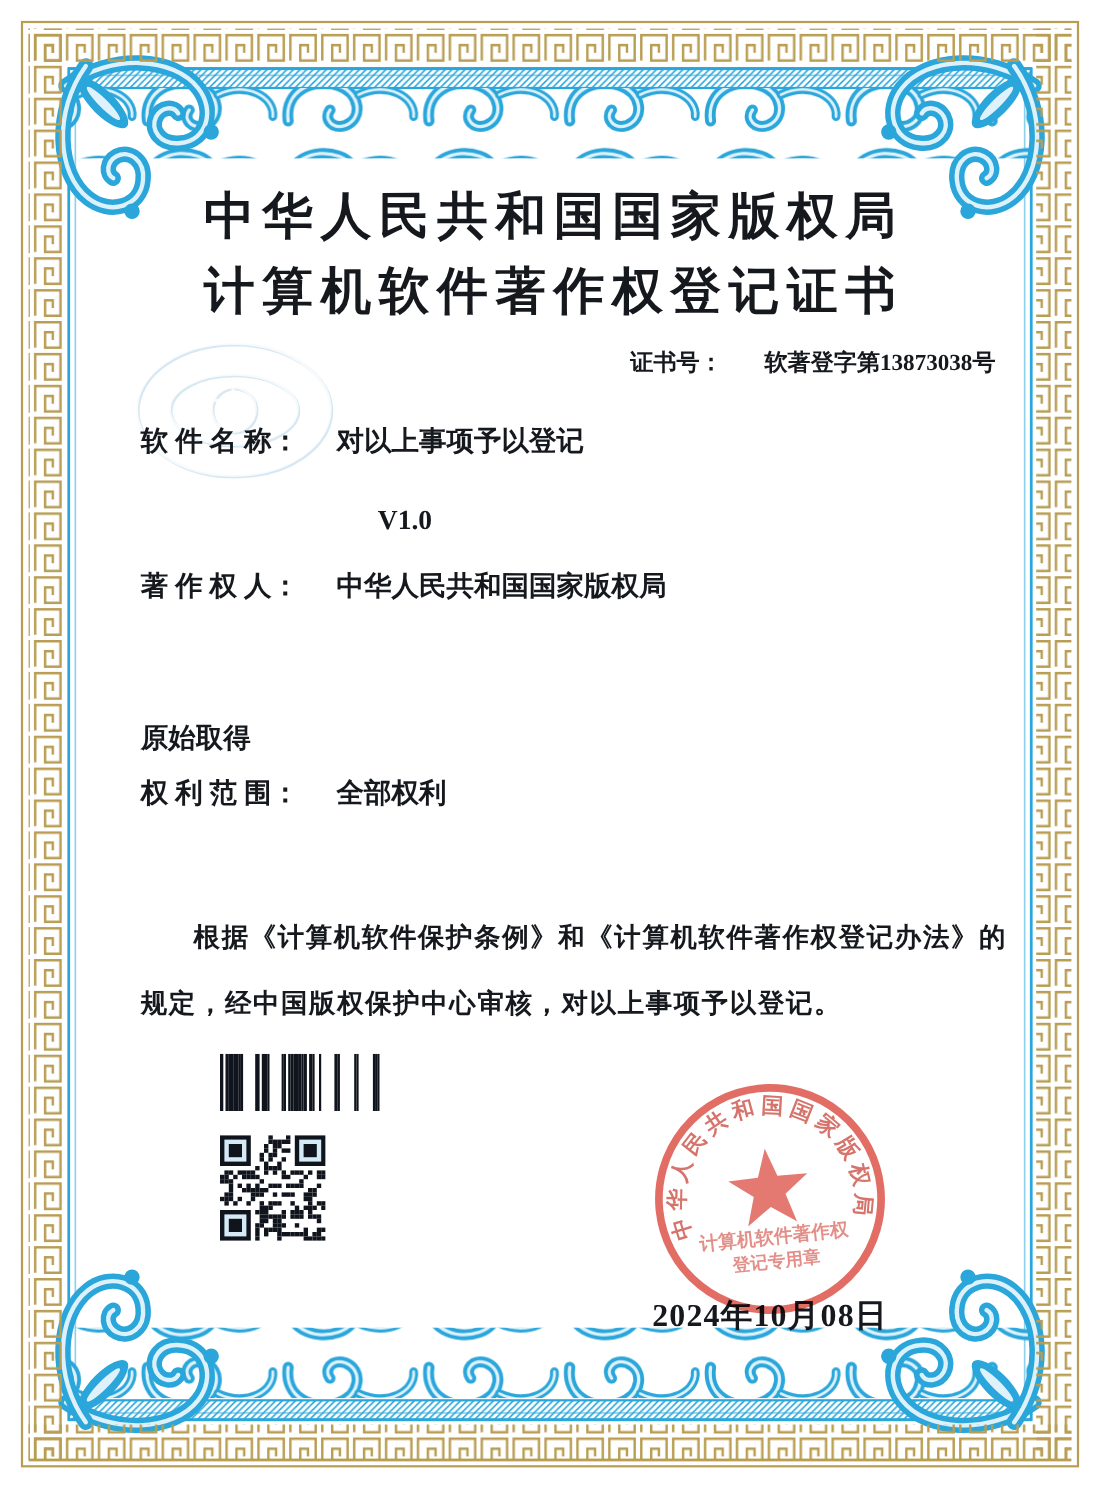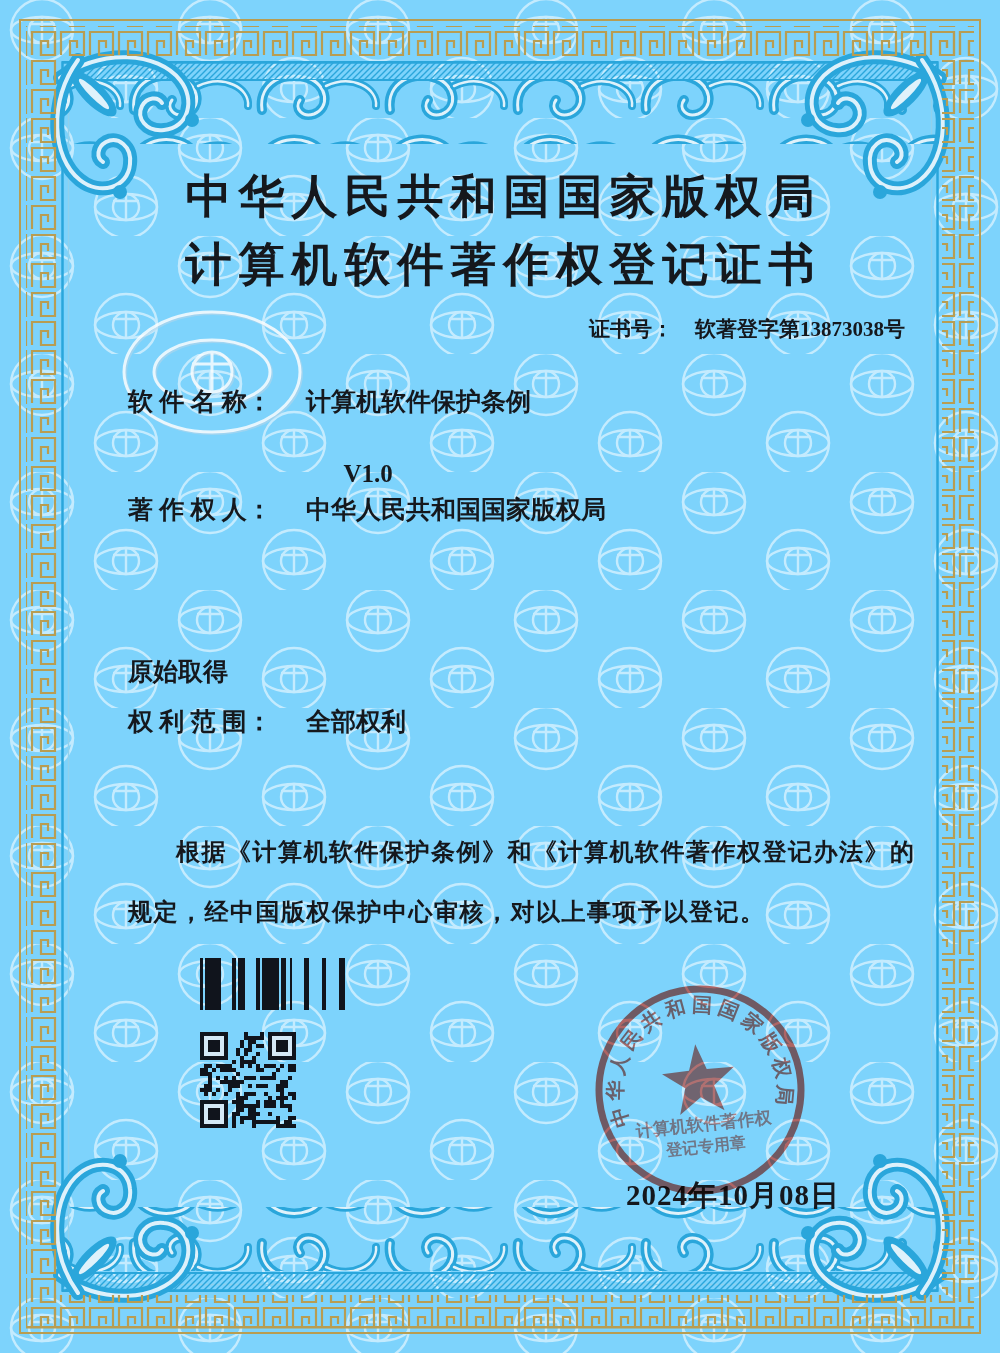--- a/index.html
+++ b/index.html
@@ -1,28 +1,28 @@
 <!DOCTYPE html>
 <html><head>
 <meta charset="utf-8">
 <style>
   html,body{margin:0;padding:0;background:#cfe7f5;}
-  .page{position:relative;width:1000px;height:1353px;background:#7dd3fc;overflow:hidden;
+  .page{position:relative;width:1000px;height:1353px;background:#ffffff;overflow:hidden;
         font-family:"Liberation Serif","DejaVu Serif",serif;color:#15181d;}
   .deco{position:absolute;left:0;top:0;z-index:0;}
   .txt{position:absolute;z-index:3;}
   .title{left:0;right:0;text-align:center;font-weight:bold;font-size:46px;letter-spacing:7px;padding-left:7px;white-space:nowrap;}
   .certno{top:315px;right:95px;font-weight:bold;font-size:21px;white-space:nowrap;}
-  .certno .lbl{margin-right:22px;}
+  .certno .lbl{margin-right:38px;}
   .field{left:128px;display:flex;font-weight:bold;font-size:25px;line-height:36px;white-space:pre;}
   .field .flabel{width:178px;flex:none;}
   .stmt{font-weight:bold;font-size:24px;letter-spacing:1.5px;white-space:nowrap;}
   .codes{position:absolute;z-index:3;}
   .seal{position:absolute;left:588px;top:978px;width:224px;height:224px;z-index:4;mix-blend-mode:multiply;opacity:.9;}
-  .date{top:1176px;left:560px;width:280px;text-align:right;font-weight:bold;font-size:29px;letter-spacing:1px;}
+  .date{top:1176px;left:560px;width:280px;text-align:center;font-weight:bold;font-size:29px;letter-spacing:1px;}
 </style>
 </head>
 <body>
 
 <div class="page">
 
   <svg class="deco" width="1000" height="1353" viewBox="0 0 1000 1353">
     <defs>
       <pattern id="wm" width="168" height="118" patternUnits="userSpaceOnUse">
         <g fill="none" stroke="#ffffff" stroke-width="2.4" opacity="0.55">
@@ -116,24 +116,24 @@
 
   <div class="txt title" style="top:166px">中华人民共和国国家版权局</div>
   <div class="txt title" style="top:234px">计算机软件著作权登记证书</div>
 
   <div class="txt certno">
     <span class="lbl">证书号：</span><span>软著登字第13873038号</span>
   </div>
 
   <div class="txt field" style="top:384px">
     <span class="flabel">软 件 名 称：</span>
-    <span><span>计算机软件保护条例</span><br>
+    <span><span>对以上事项予以登记</span><br>
       <span>V1.0</span></span>
   </div>
-  <div class="txt field" style="top:492px">
+  <div class="txt field" style="top:516px">
     <span class="flabel">著 作 权 人：</span>
     <span>中华人民共和国国家版权局</span>
   </div>
   <div class="txt field" style="top:654px">
     <span>原始取得</span>
   </div>
   <div class="txt field" style="top:704px">
     <span class="flabel">权 利 范 围：</span>
     <span>全部权利</span>
   </div>

